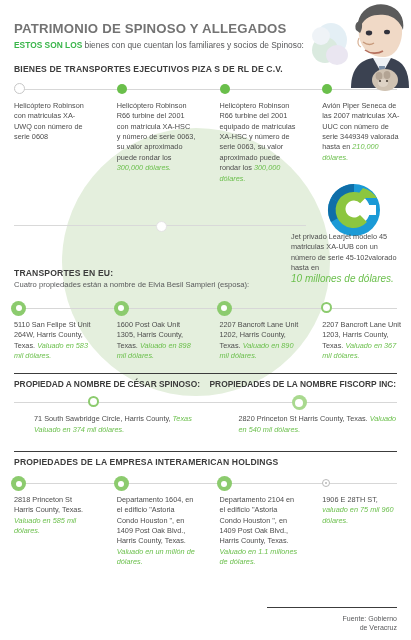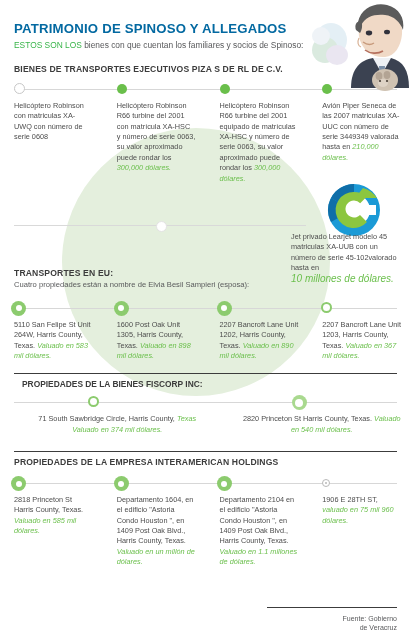--- a/index.html
+++ b/index.html
@@ -20,26 +20,26 @@
     width:268px;height:268px;
     border-radius:50%;
     background:#e4efdd;
     z-index:0;
   }
 
   
   .header{position:relative;z-index:3;padding:22px 14px 0 14px;}
   .title{
     font-size:13.2px;font-weight:bold;letter-spacing:.2px;
-    color:#0369a1;line-height:1.1;margin:0;
+    color:#737373;line-height:1.1;margin:0;
   }
   .subtitle{
     font-size:8.4px;color:#58595b;margin:3px 0 0 0;line-height:1.25;
   }
-  .subtitle .hl{color:#39b54a;font-weight:normal;}
+  .subtitle .hl{color:#39b54a;font-weight:bold;}
 
   .portrait{
     position:absolute;right:0px;top:0px;width:112px;height:96px;z-index:4;
   }
 
   
   .sec-head{
     position:relative;z-index:3;
     font-size:8.6px;font-weight:bold;letter-spacing:.15px;
     color:#3c3c3c;margin:0;padding:0 14px;
@@ -246,24 +246,25 @@
       <div class="col">
         <p class="txt"><span>2207 Bancroft Lane Unit 1203, Harris County, Texas. </span><span class="val">Valuado en 367 mil dólares.</span></p>
       </div>
     </div>
   </div>
 
   <div class="spacer"></div>
   <div class="rule"></div>
   <div style="height:5px"></div>
   <div class="two-head">
-    <div class="h right">PROPIEDADES DE LA BIENES FISCORP INC:</div>
-  </div>
-
-  <div class="tl" style="margin-top:6px;text-align:center;">
+    <div class="h">PROPIEDAD A NOMBRE DE CÉSAR SPINOSO:</div>
+    <div class="h right">PROPIEDADES DE LA NOMBRE FISCORP INC:</div>
+  </div>
+
+  <div class="tl" style="margin-top:6px;">
     <div class="tl-line"></div>
     <div class="tl-dots">
       <div class="cell">
           <span class="dot ring" style="left:88px;"></span>
         </div>
       <div class="cell">
           <span class="dot donut-hollow" style="left:86px;"></span>
         </div>
     </div>
     <div class="tl-cols">

